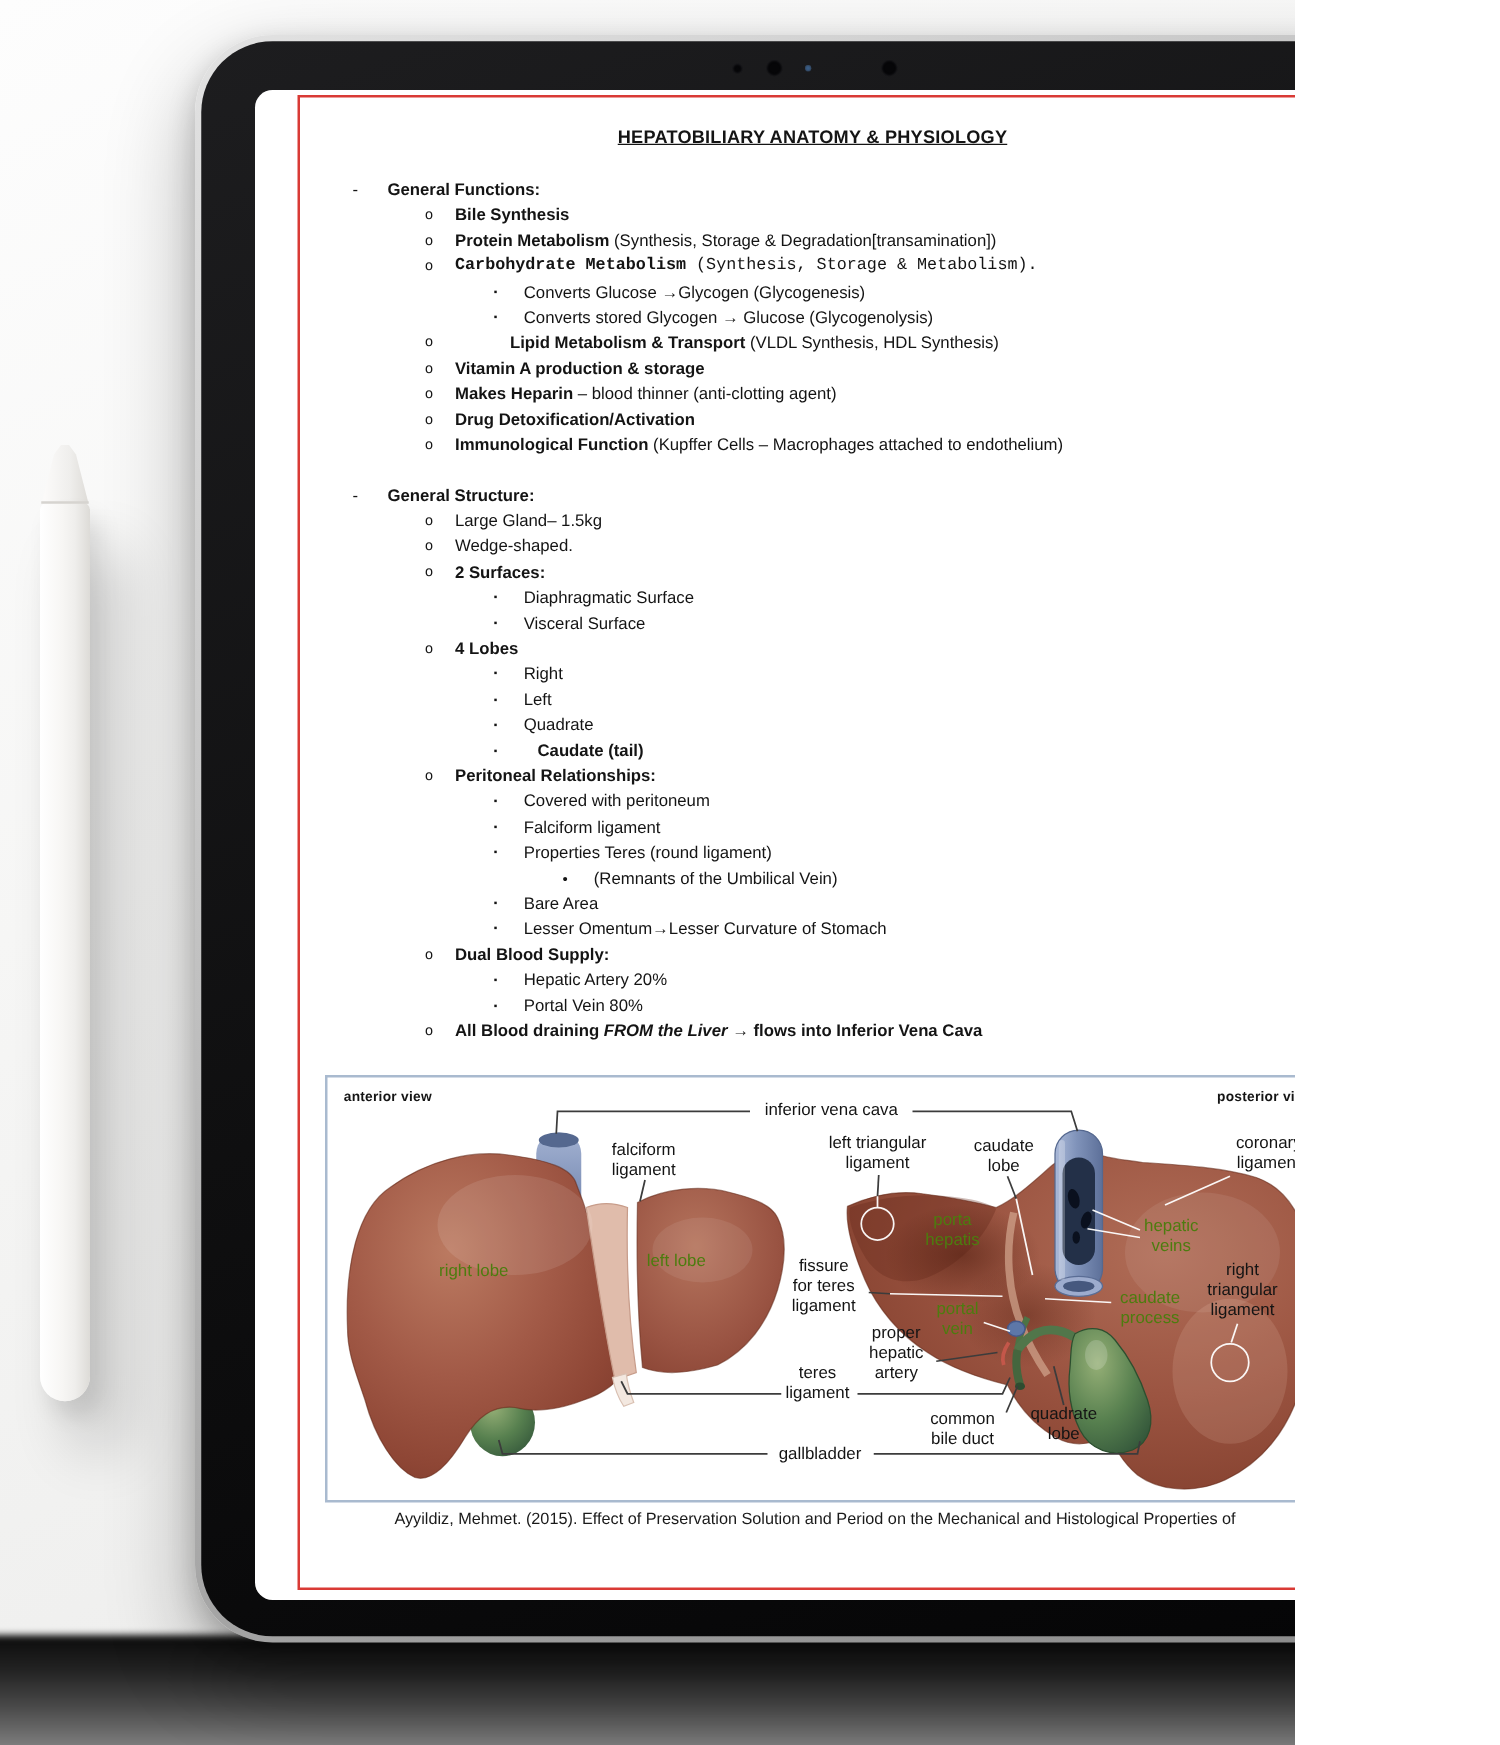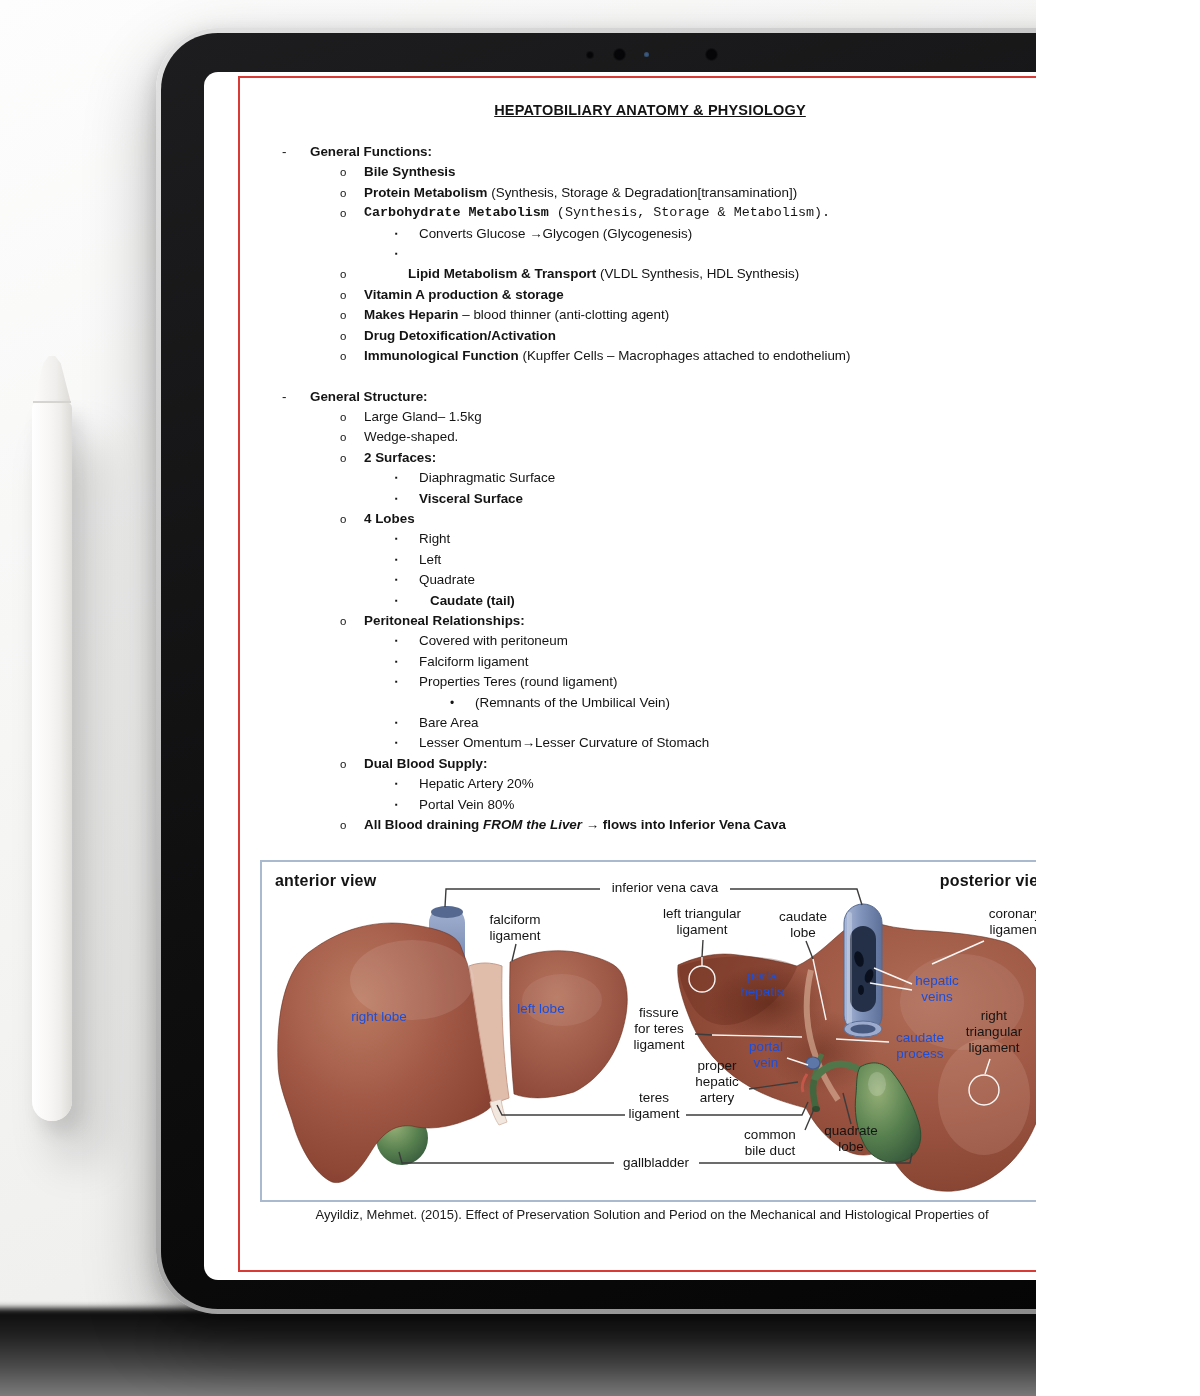--- a/index.html
+++ b/index.html
@@ -46,22 +46,22 @@
   .m-dash{font-weight:400;}
   .m-o{font-size:11.5px;}
   .m-sq{font-size:8px;line-height:20.4px;}
   .m-dot{font-size:12px;}
   
   .figure{position:absolute;left:20px;top:782px;width:802px;height:338px;
     border:2px solid #a9bacf;box-sizing:content-box;background:#fff;}
   .figure svg{position:absolute;left:0;top:0;}
   .fig-labels{position:absolute;left:0;top:0;width:802px;height:338px;}
   .fl{position:absolute;font-size:13.5px;line-height:1.18;white-space:pre-line;text-align:center;}
-  .fl.bold{font-weight:700;font-size:16px;letter-spacing:.2px;}
-  .fl.white{color:#1d4ed8;}
+  .fl.bold{font-weight:700;font-size:11px;letter-spacing:.2px;}
+  .fl.white{color:#4d7c0f;}
   .fl.left{text-align:left;}
   .fl.right{text-align:right;}
   .citation{position:absolute;left:32px;top:1126px;width:760px;text-align:center;
     font-size:13px;line-height:21px;color:#1a1a1a;}
 </style>
 </head>
 <body>
 
 <div class="scene">
   <div class="floor-shadow"></div>
@@ -92,20 +92,21 @@
             <div class="o-row">
               <span class="o-marker m-o" style="left: 100px;">o</span>
               <span class="o-text" style="left: 124px; font-family: Liberation Mono, monospace;"><span class="b">Carbohydrate Metabolism</span><span> (Synthesis, Storage &amp; Metabolism).</span></span>
             </div>
             <div class="o-row">
               <span class="o-marker m-sq" style="left: 155px;">▪</span>
               <span class="o-text" style="left: 179px;"><span>Converts Glucose →Glycogen (Glycogenesis)</span></span>
             </div>
             <div class="o-row">
               <span class="o-marker m-sq" style="left: 155px;">▪</span>
+              <span class="o-text" style="left: 179px;"><span>Converts stored Glycogen → Glucose (Glycogenolysis)</span></span>
             </div>
             <div class="o-row">
               <span class="o-marker m-o" style="left: 100px;">o</span>
               <span class="o-text" style="left: 124px; padding-left: 44px;"><span class="b">Lipid Metabolism &amp; Transport</span><span> (VLDL Synthesis, HDL Synthesis)</span></span>
             </div>
             <div class="o-row">
               <span class="o-marker m-o" style="left: 100px;">o</span>
               <span class="o-text" style="left: 124px;"><span class="b">Vitamin A production &amp; storage</span></span>
             </div>
             <div class="o-row">
@@ -136,21 +137,21 @@
             <div class="o-row">
               <span class="o-marker m-o" style="left: 100px;">o</span>
               <span class="o-text" style="left: 124px;"><span class="b">2 Surfaces:</span></span>
             </div>
             <div class="o-row">
               <span class="o-marker m-sq" style="left: 155px;">▪</span>
               <span class="o-text" style="left: 179px;"><span>Diaphragmatic Surface</span></span>
             </div>
             <div class="o-row">
               <span class="o-marker m-sq" style="left: 155px;">▪</span>
-              <span class="o-text" style="left: 179px; font-weight: bold;"><span>Visceral Surface</span></span>
+              <span class="o-text" style="left: 179px;"><span>Visceral Surface</span></span>
             </div>
             <div class="o-row">
               <span class="o-marker m-o" style="left: 100px;">o</span>
               <span class="o-text" style="left: 124px;"><span class="b">4 Lobes</span></span>
             </div>
             <div class="o-row">
               <span class="o-marker m-sq" style="left: 155px;">▪</span>
               <span class="o-text" style="left: 179px;"><span>Right</span></span>
             </div>
             <div class="o-row">

